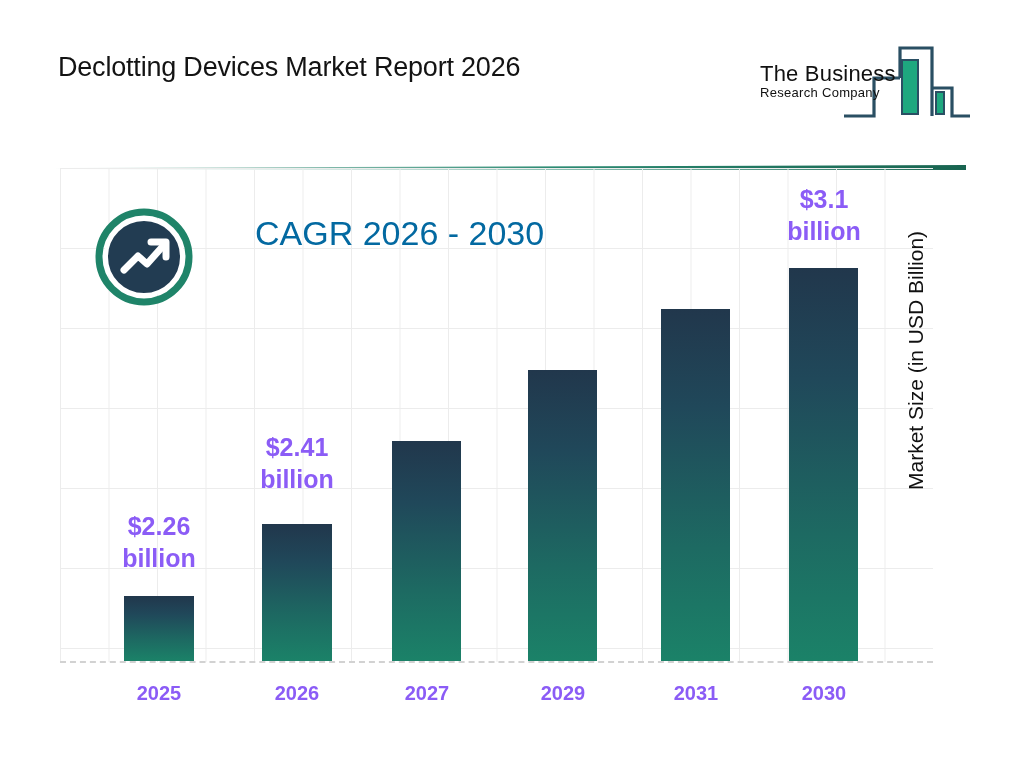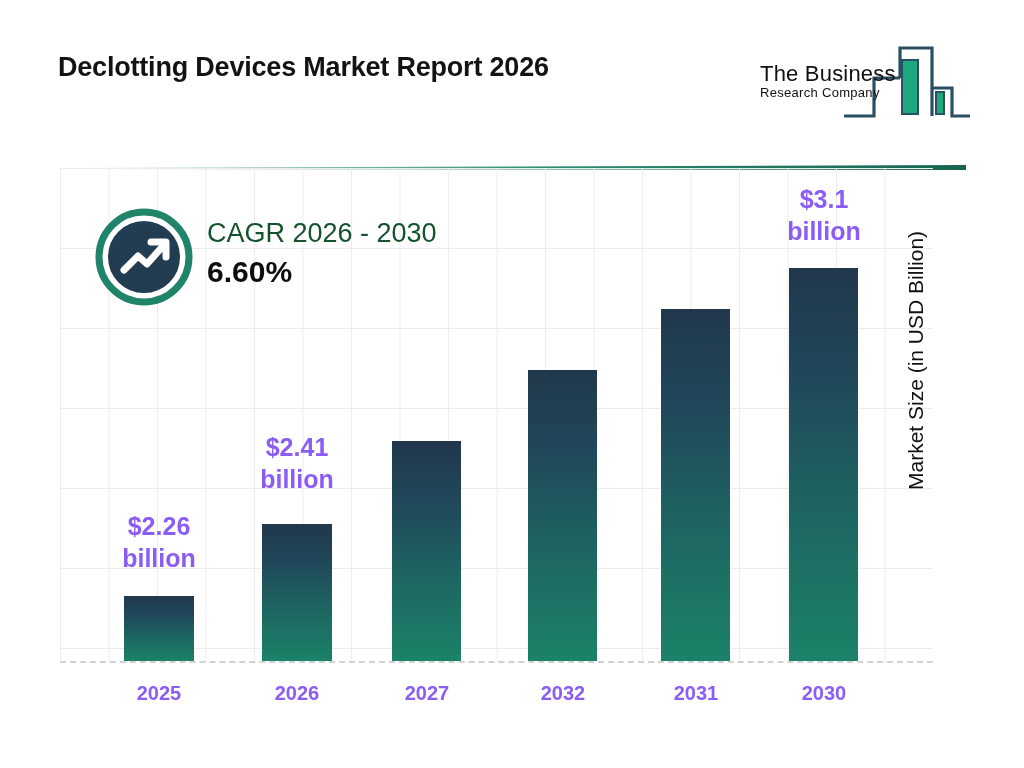--- a/index.html
+++ b/index.html
@@ -21,21 +21,21 @@
     position: absolute;
     left: 0; top: 0;
     width: 1024px;
     height: 150px;
   }
   #page-title {
     position: absolute;
     left: 58px;
     top: 52px;
     font-size: 27px;
-    font-weight: 700;
+    font-weight: 400;
     letter-spacing: -0.2px;
     color: #131313;
     white-space: nowrap;
   }
 
   
   #logo {
     position: absolute;
     left: 722px;
     top: 36px;
@@ -160,25 +160,26 @@
     position: absolute;
     left: 0;
     top: 0;
   }
   #cagr-text {
     position: absolute;
     left: 112px;
     top: 6px;
   }
   #cagr-range {
-    font-size: 27px;
-    font-weight: 400;
-    color: #14532d;
+    font-size: 34px;
+    font-weight: 400;
+    color: #0369a1;
     line-height: 38px;
     white-space: nowrap;
+    margin-left: 48px;
   }
   #cagr-value {
     font-size: 30px;
     font-weight: bold;
     color: #0d0d0d;
     line-height: 40px;
     white-space: nowrap;
   }
 </style>
 </head>
@@ -245,34 +246,33 @@
   </div>
 
   <div class="value-label" style="left:754px; top:183px; width:140px;">
     <div>$3.1</div>
     <div>billion</div>
   </div>
 
   <div class="x-label" style="left:109px; top:681px; width:100px;">2025</div>
   <div class="x-label" style="left:247px; top:681px; width:100px;">2026</div>
   <div class="x-label" style="left:377px; top:681px; width:100px;">2027</div>
-  <div class="x-label" style="left:513px; top:681px; width:100px;">2032</div>
+  <div class="x-label" style="left:513px; top:681px; width:100px;">2029</div>
   <div class="x-label" style="left:646px; top:681px; width:100px;">2031</div>
   <div class="x-label" style="left:774px; top:681px; width:100px;">2030</div>
 
   <div id="y-axis-title">Market Size (in USD Billion)</div>
 
   <div id="cagr-group">
     <div id="cagr-icon">
       <svg width="98" height="98" viewBox="0 0 98 98" xmlns="http://www.w3.org/2000/svg">
         <circle cx="49" cy="49" r="45" fill="none" stroke="#1f8469" stroke-width="7"></circle>
         <circle cx="49" cy="49" r="38" fill="#223c52" stroke="#ffffff" stroke-width="4"></circle>
         <path d="M29 62 L43 48 L52 56 L68 38" fill="none" stroke="#ffffff" stroke-width="7" stroke-linecap="round" stroke-linejoin="round"></path>
         <path d="M56 34 L71 34 L71 49" fill="none" stroke="#ffffff" stroke-width="7" stroke-linecap="round" stroke-linejoin="round"></path>
       </svg>
     </div>
     <div id="cagr-text">
       <div id="cagr-range">CAGR 2026 - 2030</div>
-      <div id="cagr-value">6.60%</div>
     </div>
   </div>
 
 </div>
 
 </body></html>

